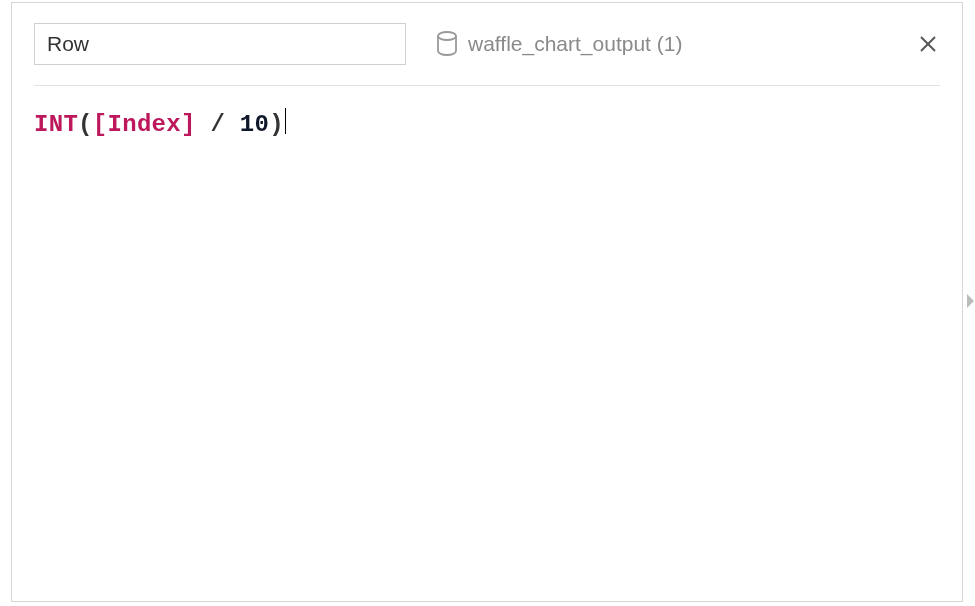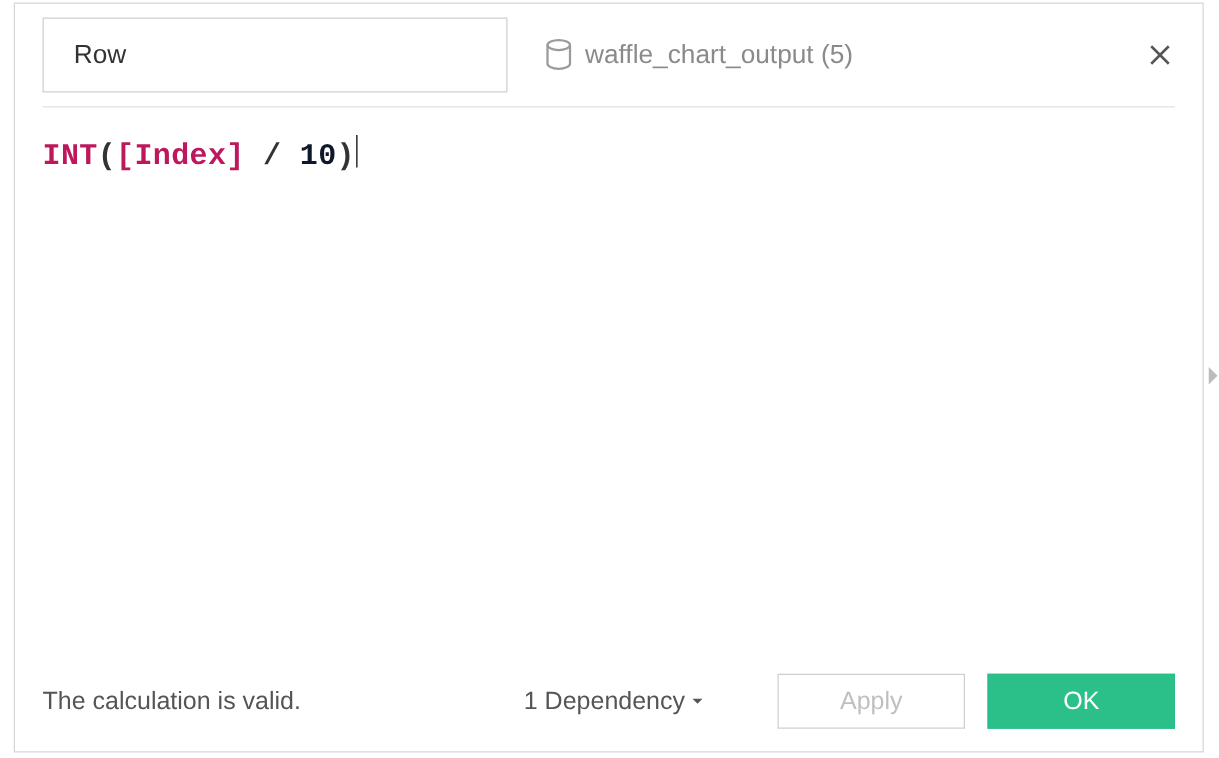--- a/index.html
+++ b/index.html
@@ -23,25 +23,25 @@
     padding: 18px 22px 18px 22px;
   }
   .top-row {
     display: flex;
     align-items: center;
     gap: 30px;
     height: 46px;
   }
   .name-input {
     width: 372px;
-    height: 60px;
+    height: 42px;
     border: 1px solid #cfcfcf;
     font-size: 21px;
     color: #333;
-    padding: 0 24px;
+    padding: 0 12px;
     outline: none;
     font-family: inherit;
     background: #fff;
   }
   .datasource {
     display: flex;
     align-items: center;
     gap: 10px;
     color: #8a8a8a;
     font-size: 21px;
@@ -145,48 +145,36 @@
 
 <div class="dialog">
 
   <div class="top-row">
     <input class="name-input" type="text" value="Row" style="">
     <div class="datasource">
       <svg class="db-icon" viewBox="0 0 22 26">
         <ellipse cx="11" cy="5" rx="9" ry="4" fill="none" stroke="#9a9a9a" stroke-width="1.8"></ellipse>
         <path d="M2 5 V20 a9 4 0 0 0 18 0 V5" fill="none" stroke="#9a9a9a" stroke-width="1.8"></path>
       </svg>
-      <span>waffle_chart_output (5)</span>
+      <span>waffle_chart_output (1)</span>
     </div>
     <div class="close-btn">
       <svg width="20" height="20" viewBox="0 0 20 20">
         <line x1="3" y1="3" x2="17" y2="17" stroke="#555" stroke-width="2"></line>
         <line x1="17" y1="3" x2="3" y2="17" stroke="#555" stroke-width="2"></line>
       </svg>
     </div>
   </div>
 
   <hr class="divider">
 
   <div class="editor">
     <span class="tok-fn">INT</span><span class="tok-par">(</span><span class="tok-field">[Index]</span><span class="tok-op"> / </span><span class="tok-num">10</span><span class="tok-par">)</span><span class="cursor"></span>
   </div>
 
-  <div class="bottom-row">
-    <div class="status-text">The calculation is valid.</div>
-    <div class="spacer"></div>
-    <div class="dep-link">
-      <span>1 Dependency</span>
-      <svg class="sm-caret" viewBox="0 0 12 12">
-        <path d="M2 4 L6 8 L10 4 Z" fill="#555"></path>
-      </svg>
-    </div>
-    <button class="btn btn-apply">Apply</button>
-    <button class="btn btn-ok">OK</button>
-  </div>
 
 </div>
 
 <div class="expand-handle">
   <svg width="14" height="20" viewBox="0 0 14 20">
     <path d="M3 3 L10 10 L3 17 Z" fill="#bcbcbc"></path>
   </svg>
 </div>
 
 </body></html>

